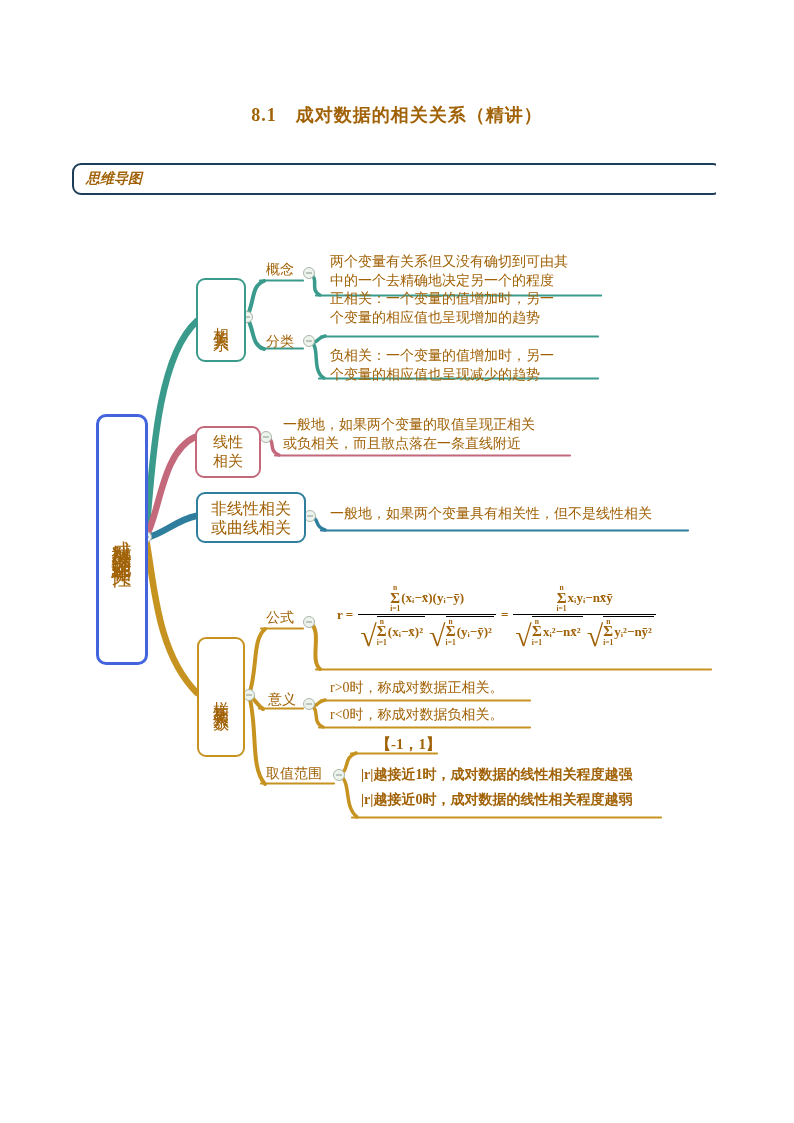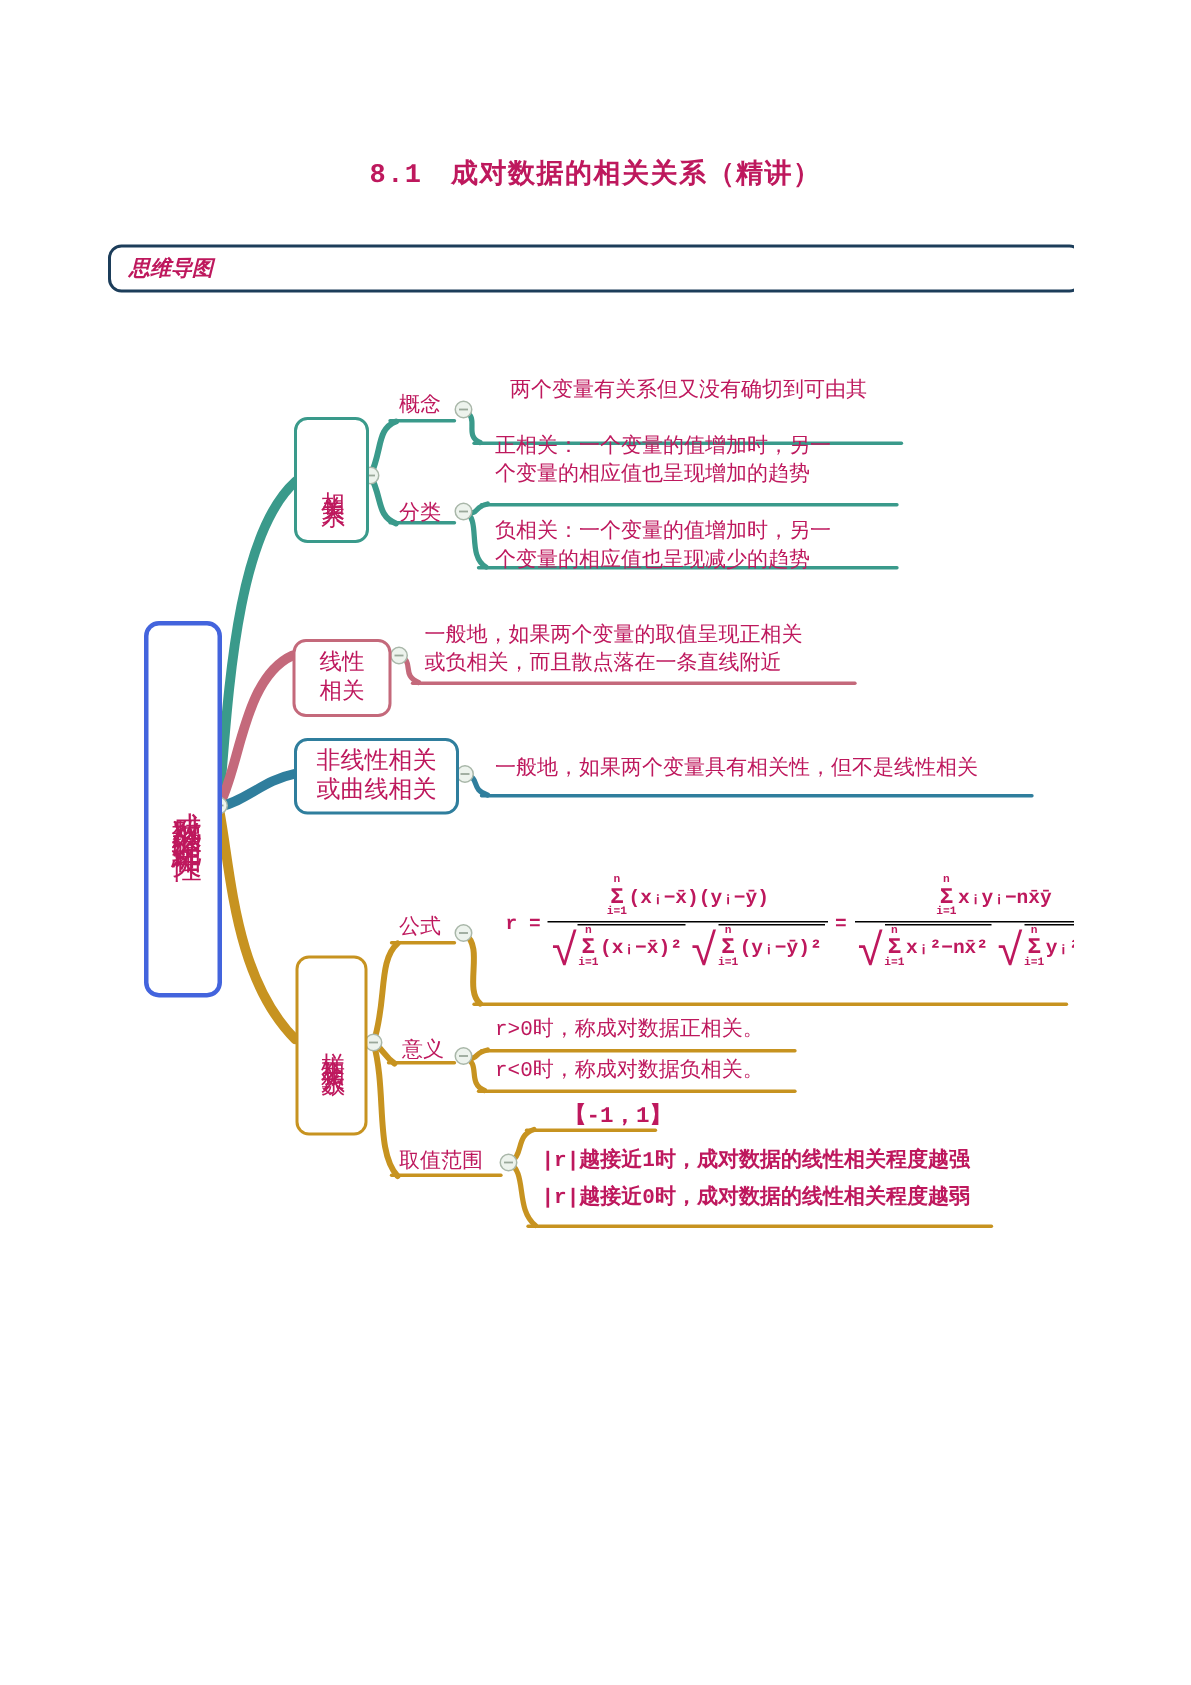--- a/index.html
+++ b/index.html
@@ -1,17 +1,17 @@
 <!DOCTYPE html>
 <html><head>
 <meta charset="utf-8">
 <style>
   html,body{margin:0;padding:0;background:#ffffff;}
   #page{position:relative;width:716px;height:1123px;background:#ffffff;overflow:hidden;
-        font-family:Liberation Mono, monospace;color:#be185d;}
+        font-family:Liberation Serif, serif;color:#a16207;}
   .abs{position:absolute;}
   
   #title{left:0;top:103px;width:794px;text-align:center;font-size:18px;font-weight:700;letter-spacing:1px;}
   
   #sectionBox{left:72px;top:163px;width:646px;height:28px;border:2px solid #1c3d5a;border-radius:9px;background:#fff;}
   #sectionLabel{left:86px;top:170px;font-size:14px;font-weight:700;font-style:italic;}
   
   #wires{left:0;top:0;width:794px;height:1123px;}
   
   .node{display:flex;align-items:center;justify-content:center;background:#fff;text-align:center;}
@@ -150,22 +150,23 @@
   <div class="abs node" id="sampleNode">
     <span class="vtext">样本相关系数</span>
   </div>
 
   <div class="abs blabel" style="left:266px;top:261px;">概念</div>
   <div class="abs blabel" style="left:266px;top:333px;">分类</div>
   <div class="abs blabel" style="left:266px;top:609px;">公式</div>
   <div class="abs blabel" style="left:268px;top:691px;">意义</div>
   <div class="abs blabel" style="left:266px;top:765px;">取值范围</div>
 
-  <div class="abs leaf" style="left:330px;top:252px;margin-left:10px;">
+  <div class="abs leaf" style="left:330px;top:252px;">
     <span style="display:block">两个变量有关系但又没有确切到可由其</span>
+    <span style="display:block">中的一个去精确地决定另一个的程度</span>
   </div>
 
   <div class="abs leaf" style="left:330px;top:289px;">
     <span style="display:block">正相关：一个变量的值增加时，另一</span>
     <span style="display:block">个变量的相应值也呈现增加的趋势</span>
   </div>
 
   <div class="abs leaf" style="left:330px;top:346px;">
     <span style="display:block">负相关：一个变量的值增加时，另一</span>
     <span style="display:block">个变量的相应值也呈现减少的趋势</span>

